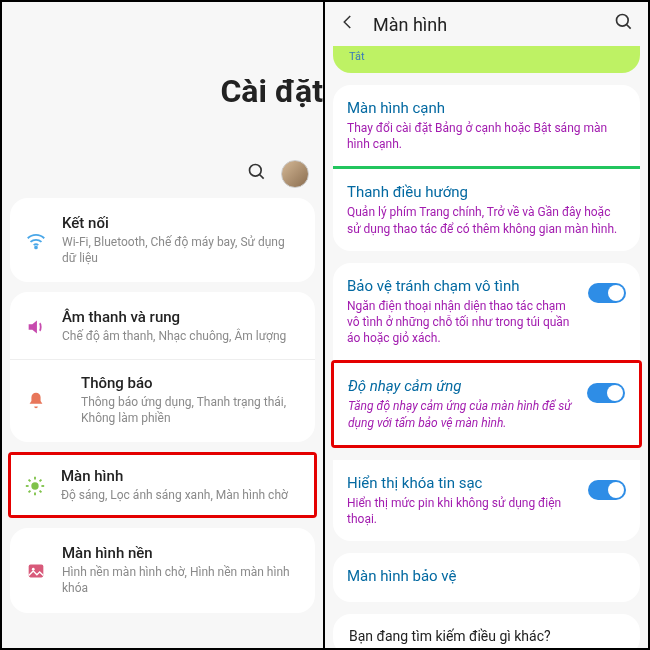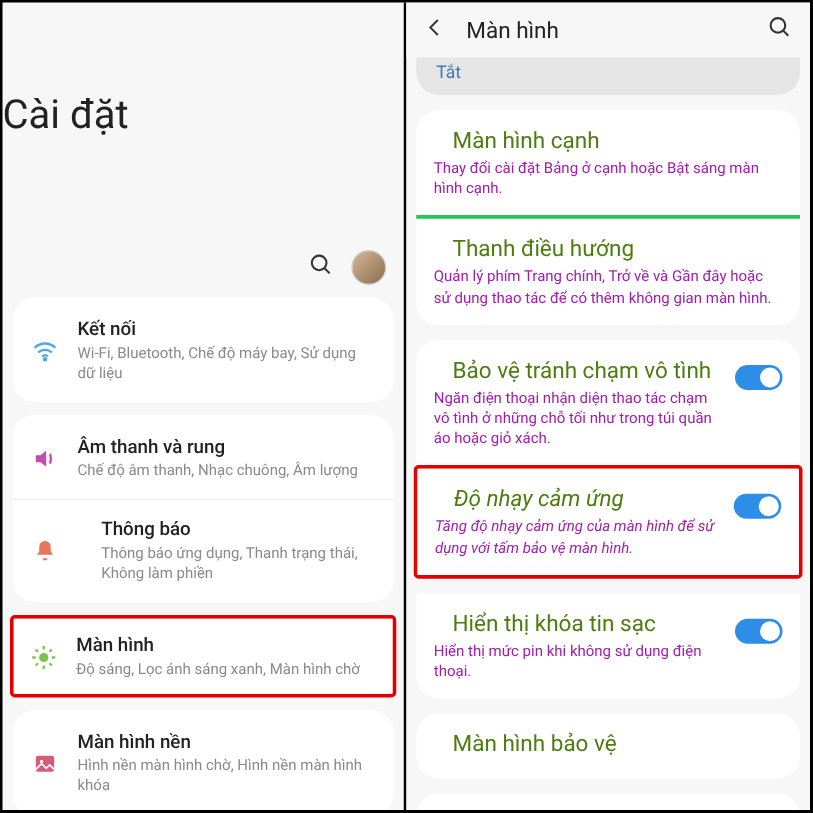--- a/index.html
+++ b/index.html
@@ -19,25 +19,25 @@
   .panel {
     width: 323px;
     height: 646px;
     background: #f7f7f7;
     overflow: hidden;
     position: relative;
   }
   .panel-left { border-right: 2px solid #000; }
   .big-title {
     font-size: 32px;
-    font-weight: 400;
+    font-weight: 700;
     color: #222;
-    text-align: left;
+    text-align: right;
     margin-top: 70px;
-    margin-bottom: 90px;
+    margin-bottom: 50px;
   }
   .header-row {
     display: flex;
     align-items: center;
     justify-content: flex-end;
     padding: 0 14px 10px 14px;
     gap: 14px;
   }
   .search-icon svg { width: 20px; height: 20px; }
   .avatar {
@@ -95,42 +95,42 @@
     gap: 16px;
     background: #f7f7f7;
   }
   .back-icon svg { width: 18px; height: 18px; }
   .top-title {
     font-size: 18px;
     color: #222;
     flex: 1;
   }
   .tat-label {
-    font-size: 14px;
+    font-size: 11px;
     color: #3a7ab8;
     padding: 4px 16px 10px 16px;
-    background: #e5e5e5;
+    background: #bef264;
     border-bottom-left-radius: 18px;
     border-bottom-right-radius: 18px;
     margin: 0 8px 12px 8px;
   }
   .r-card {
     background: #fff;
     border-radius: 18px;
     margin: 0 8px 12px 8px;
   }
   .r-item {
     padding: 14px 14px;
     display: flex;
     align-items: flex-start;
     gap: 10px;
   }
   .r-item + .r-item { border-top: 3px solid #22c55e; }
   .r-text { flex: 1; }
-  .r-title { font-size: 18px; color: #4d7c0f; margin-bottom: 3px; margin-left: 15px; }
+  .r-title { font-size: 15px; color: #0369a1; margin-bottom: 3px; }
   .r-sub { font-size: 12px; color: #a21caf; line-height: 1.35; }
   .toggle {
     width: 38px;
     height: 20px;
     background: #2e8de6;
     border-radius: 10px;
     position: relative;
     flex: 0 0 38px;
     margin-top: 6px;
   }

